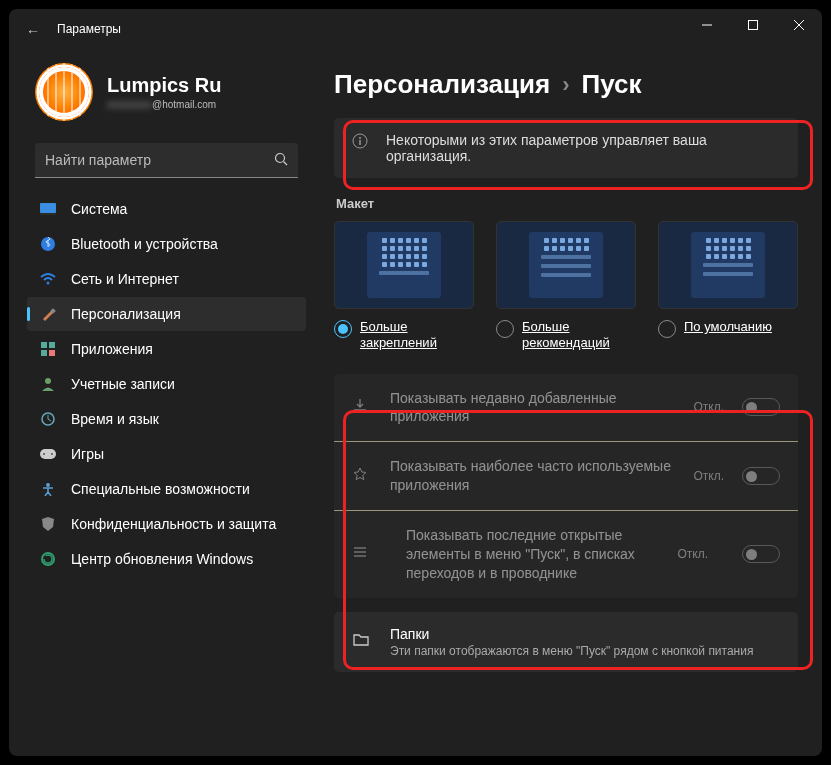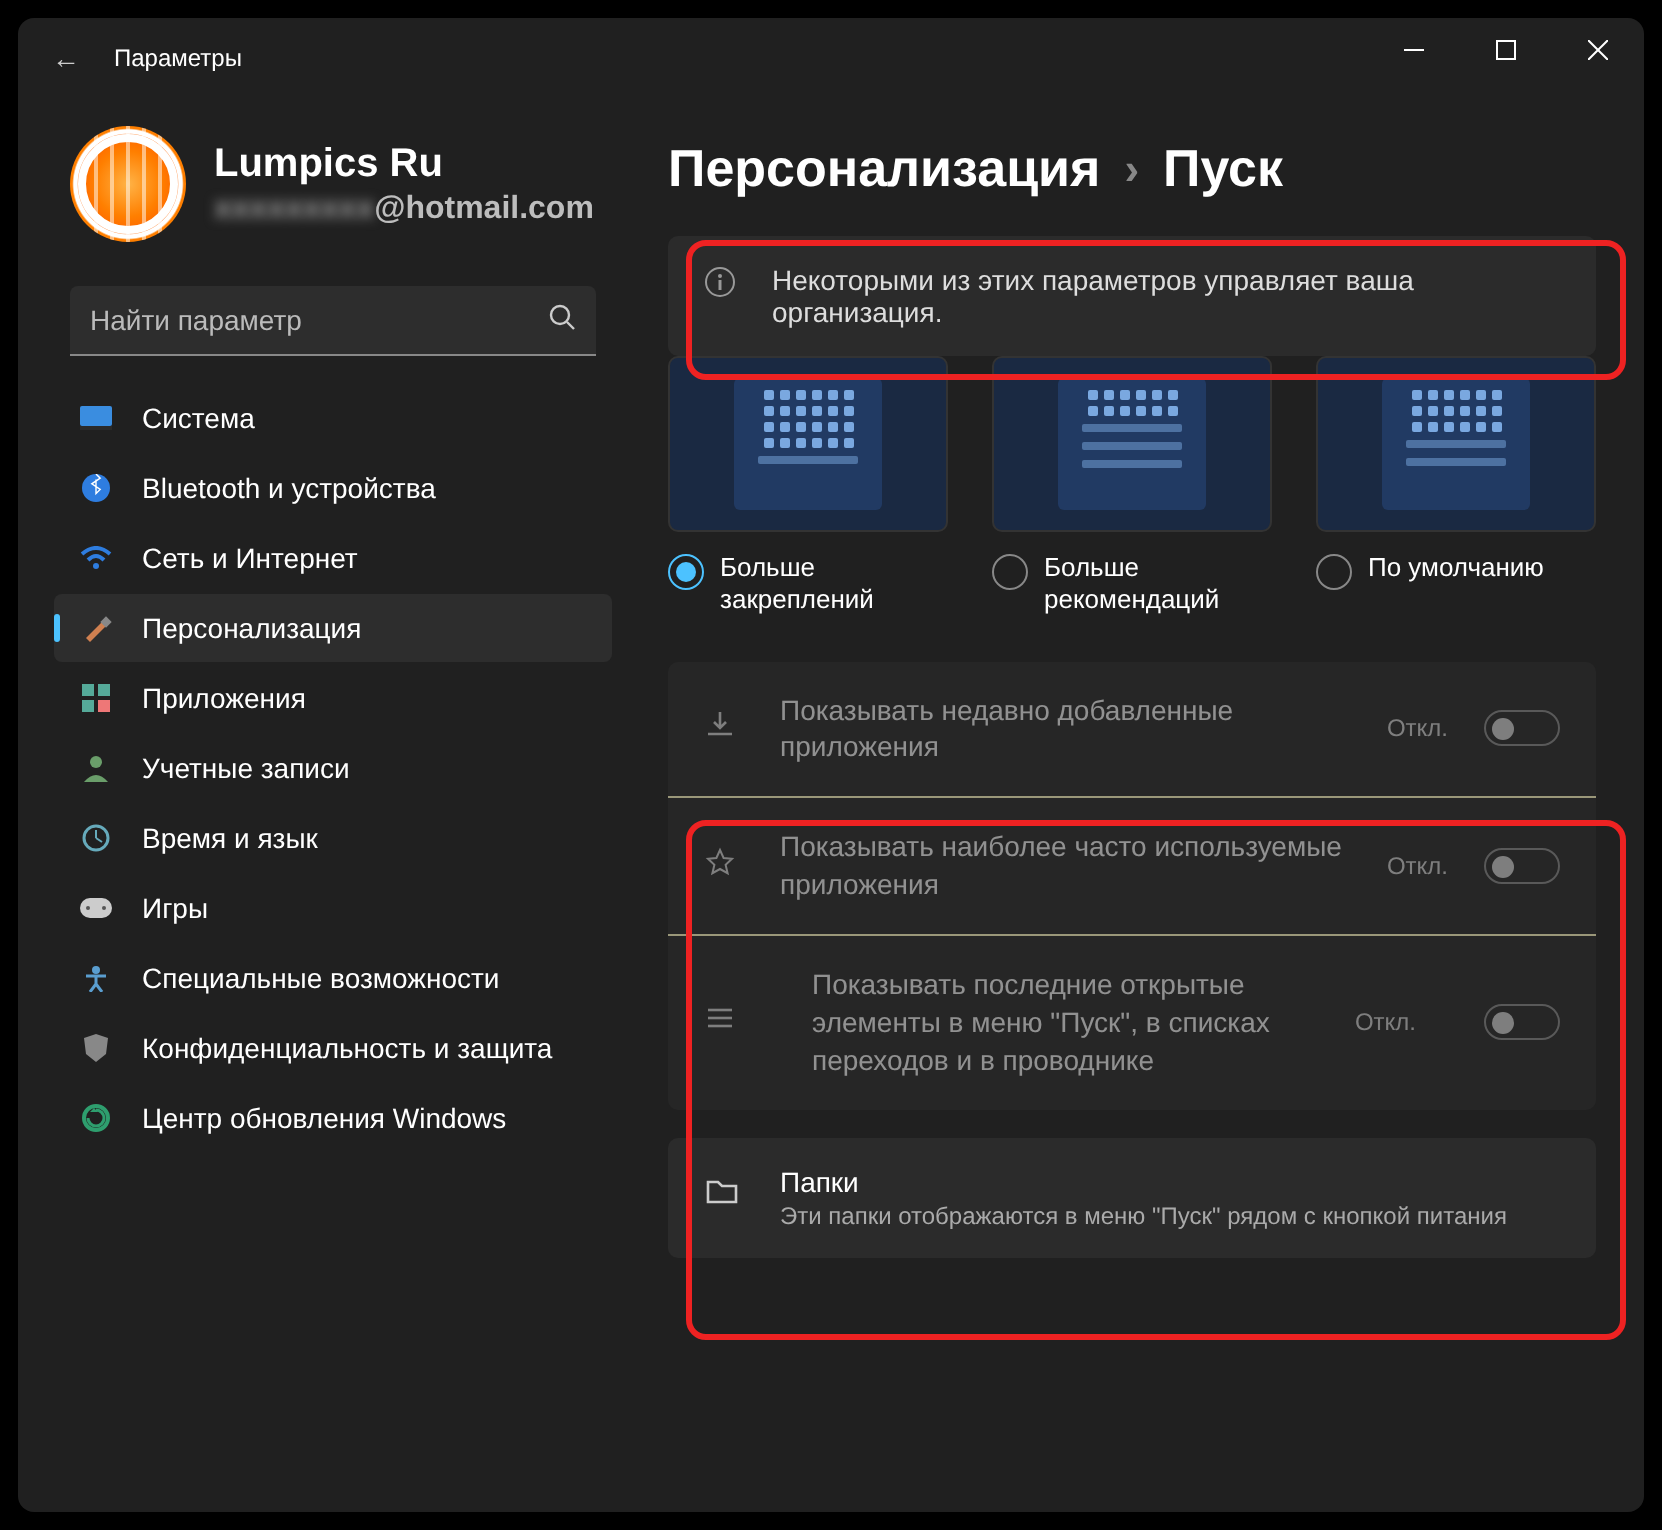--- a/index.html
+++ b/index.html
@@ -11,21 +11,21 @@
   .winbtns { position: absolute; right: 0; top: 0; display: flex; }
   .winbtn { width: 46px; height: 32px; display: flex; align-items: center; justify-content: center; color: #fff; }
   .winbtn svg { stroke: #fff; }
   .body { flex: 1; display: flex; overflow: hidden; }
   .sidebar { width: 305px; padding: 0 8px 0 18px; display: flex; flex-direction: column; }
   .profile { display: flex; align-items: center; padding: 14px 8px 18px 8px; gap: 14px; }
   .avatar { width: 58px; height: 58px; border-radius: 50%; background: radial-gradient(circle at center, #ffb347 0%, #ff7f00 40%, #ff6600 60%, #fff 62%, #fff 66%, #ff7f00 68%); position: relative; overflow: hidden; }
   .avatar::before { content: ""; position: absolute; inset: 4px; border-radius: 50%; border: 4px solid #fff; }
   .avatar::after { content: ""; position: absolute; left: 50%; top: 0; width: 2px; height: 100%; background: #fff; box-shadow: -8px 0 0 #fff, 8px 0 0 #fff, -16px 0 0 #fff, 16px 0 0 #fff; transform: translateX(-50%); opacity: 0.5; }
   .profile-name { color: #fff; font-size: 20px; font-weight: 600; }
-  .profile-email { color: #bdbdbd; font-size: 16px; margin-top: 2px; font-weight: bold; }
+  .profile-email { color: #bdbdbd; font-size: 10px; margin-top: 2px; }
   .profile-email .blur { filter: blur(3px); color: #999; }
   .search { position: relative; margin: 4px 8px 14px 8px; }
   .search input { width: 100%; background: #2d2d2d; border: none; border-bottom: 1px solid #888; color: #ccc; padding: 9px 34px 9px 10px; font-size: 14px; border-radius: 4px 4px 0 0; }
   .search input::placeholder { color: #bbb; }
   .search .icon { position: absolute; right: 10px; top: 50%; transform: translateY(-50%); color: #ccc; }
   .nav { list-style: none; }
   .nav li { display: flex; align-items: center; gap: 14px; padding: 8px 12px; border-radius: 4px; color: #fff; font-size: 14px; cursor: pointer; margin-bottom: 1px; position: relative; }
   .nav li.active { background: #2d2d2d; }
   .nav li.active::before { content: ""; position: absolute; left: 0; top: 10px; bottom: 10px; width: 3px; background: #4cc2ff; border-radius: 2px; }
   .nav .ico { width: 18px; height: 18px; display: flex; align-items: center; justify-content: center; }
@@ -36,21 +36,21 @@
   .banner { background: #2b2b2b; border-radius: 5px; padding: 14px 18px; display: flex; gap: 16px; align-items: flex-start; color: #ddd; font-size: 14px; }
   .banner .info-ico { width: 18px; height: 18px; flex-shrink: 0; margin-top: 1px; }
   .section-label { color: #ccc; font-size: 13px; font-weight: 600; margin: 18px 2px 10px; }
   .layout-row { display: flex; gap: 22px; }
   .layout-opt { flex: 1; }
   .thumb { background: #1a2942; border: 1px solid #333; border-radius: 5px; height: 88px; padding: 8px; display: flex; align-items: center; justify-content: center; position: relative; }
   .thumb-inner { background: #213a63; width: 74px; height: 66px; border-radius: 3px; padding: 6px; display: flex; flex-direction: column; gap: 3px; }
   .dot-row { display: flex; gap: 3px; justify-content: center; }
   .dot { width: 5px; height: 5px; background: #7aa8e0; border-radius: 1px; }
   .line-row { height: 4px; background: #7aa8e0; border-radius: 1px; opacity: 0.5; margin: 1px 6px; }
-  .radio-row { display: flex; align-items: flex-start; gap: 8px; margin-top: 10px; }
+  .radio-row { display: flex; align-items: flex-start; gap: 8px; margin-top: 10px; text-decoration: underline; }
   .radio { width: 18px; height: 18px; border: 1px solid #888; border-radius: 50%; display: flex; align-items: center; justify-content: center; flex-shrink: 0; margin-top: 1px; }
   .radio.sel { border-color: #4cc2ff; }
   .radio.sel .inner { width: 10px; height: 10px; background: #4cc2ff; border-radius: 50%; }
   .radio-label { font-size: 13px; color: #fff; line-height: 1.25; }
   .settings-group { margin-top: 22px; }
   .setting-row { background: #2b2b2b; padding: 15px 18px; display: flex; align-items: center; gap: 18px; border-bottom: 1px solid #fef9c3; }
   .setting-row:first-child { border-radius: 5px 5px 0 0; }
   .setting-row:last-child { border-radius: 0 0 5px 5px; border-bottom: none; gap: 34px; }
   .setting-row.disabled { opacity: 0.55; }
   .set-ico { width: 20px; flex-shrink: 0; color: #ccc; }
@@ -224,20 +224,21 @@
 
       <div class="banner">
         <span class="info-ico"><svg width="16" height="16">
               <circle cx="8" cy="8" r="7" fill="none" stroke="#999"></circle>
               <circle cx="8" cy="5" r="1" fill="#999"></circle>
               <line x1="8" y1="7" x2="8" y2="12" stroke="#999" stroke-width="1.5"></line>
             </svg></span>
         <span>Некоторыми из этих параметров управляет ваша организация.</span>
       </div>
 
+      <div class="section-label">Макет</div>
 
       <div class="layout-row">
         <div class="layout-opt">
           <div class="thumb">
               <div class="thumb-inner">
             <div class="dot-row">
                   <span class="dot"></span>
                   <span class="dot"></span>
                   <span class="dot"></span>
                   <span class="dot"></span>

